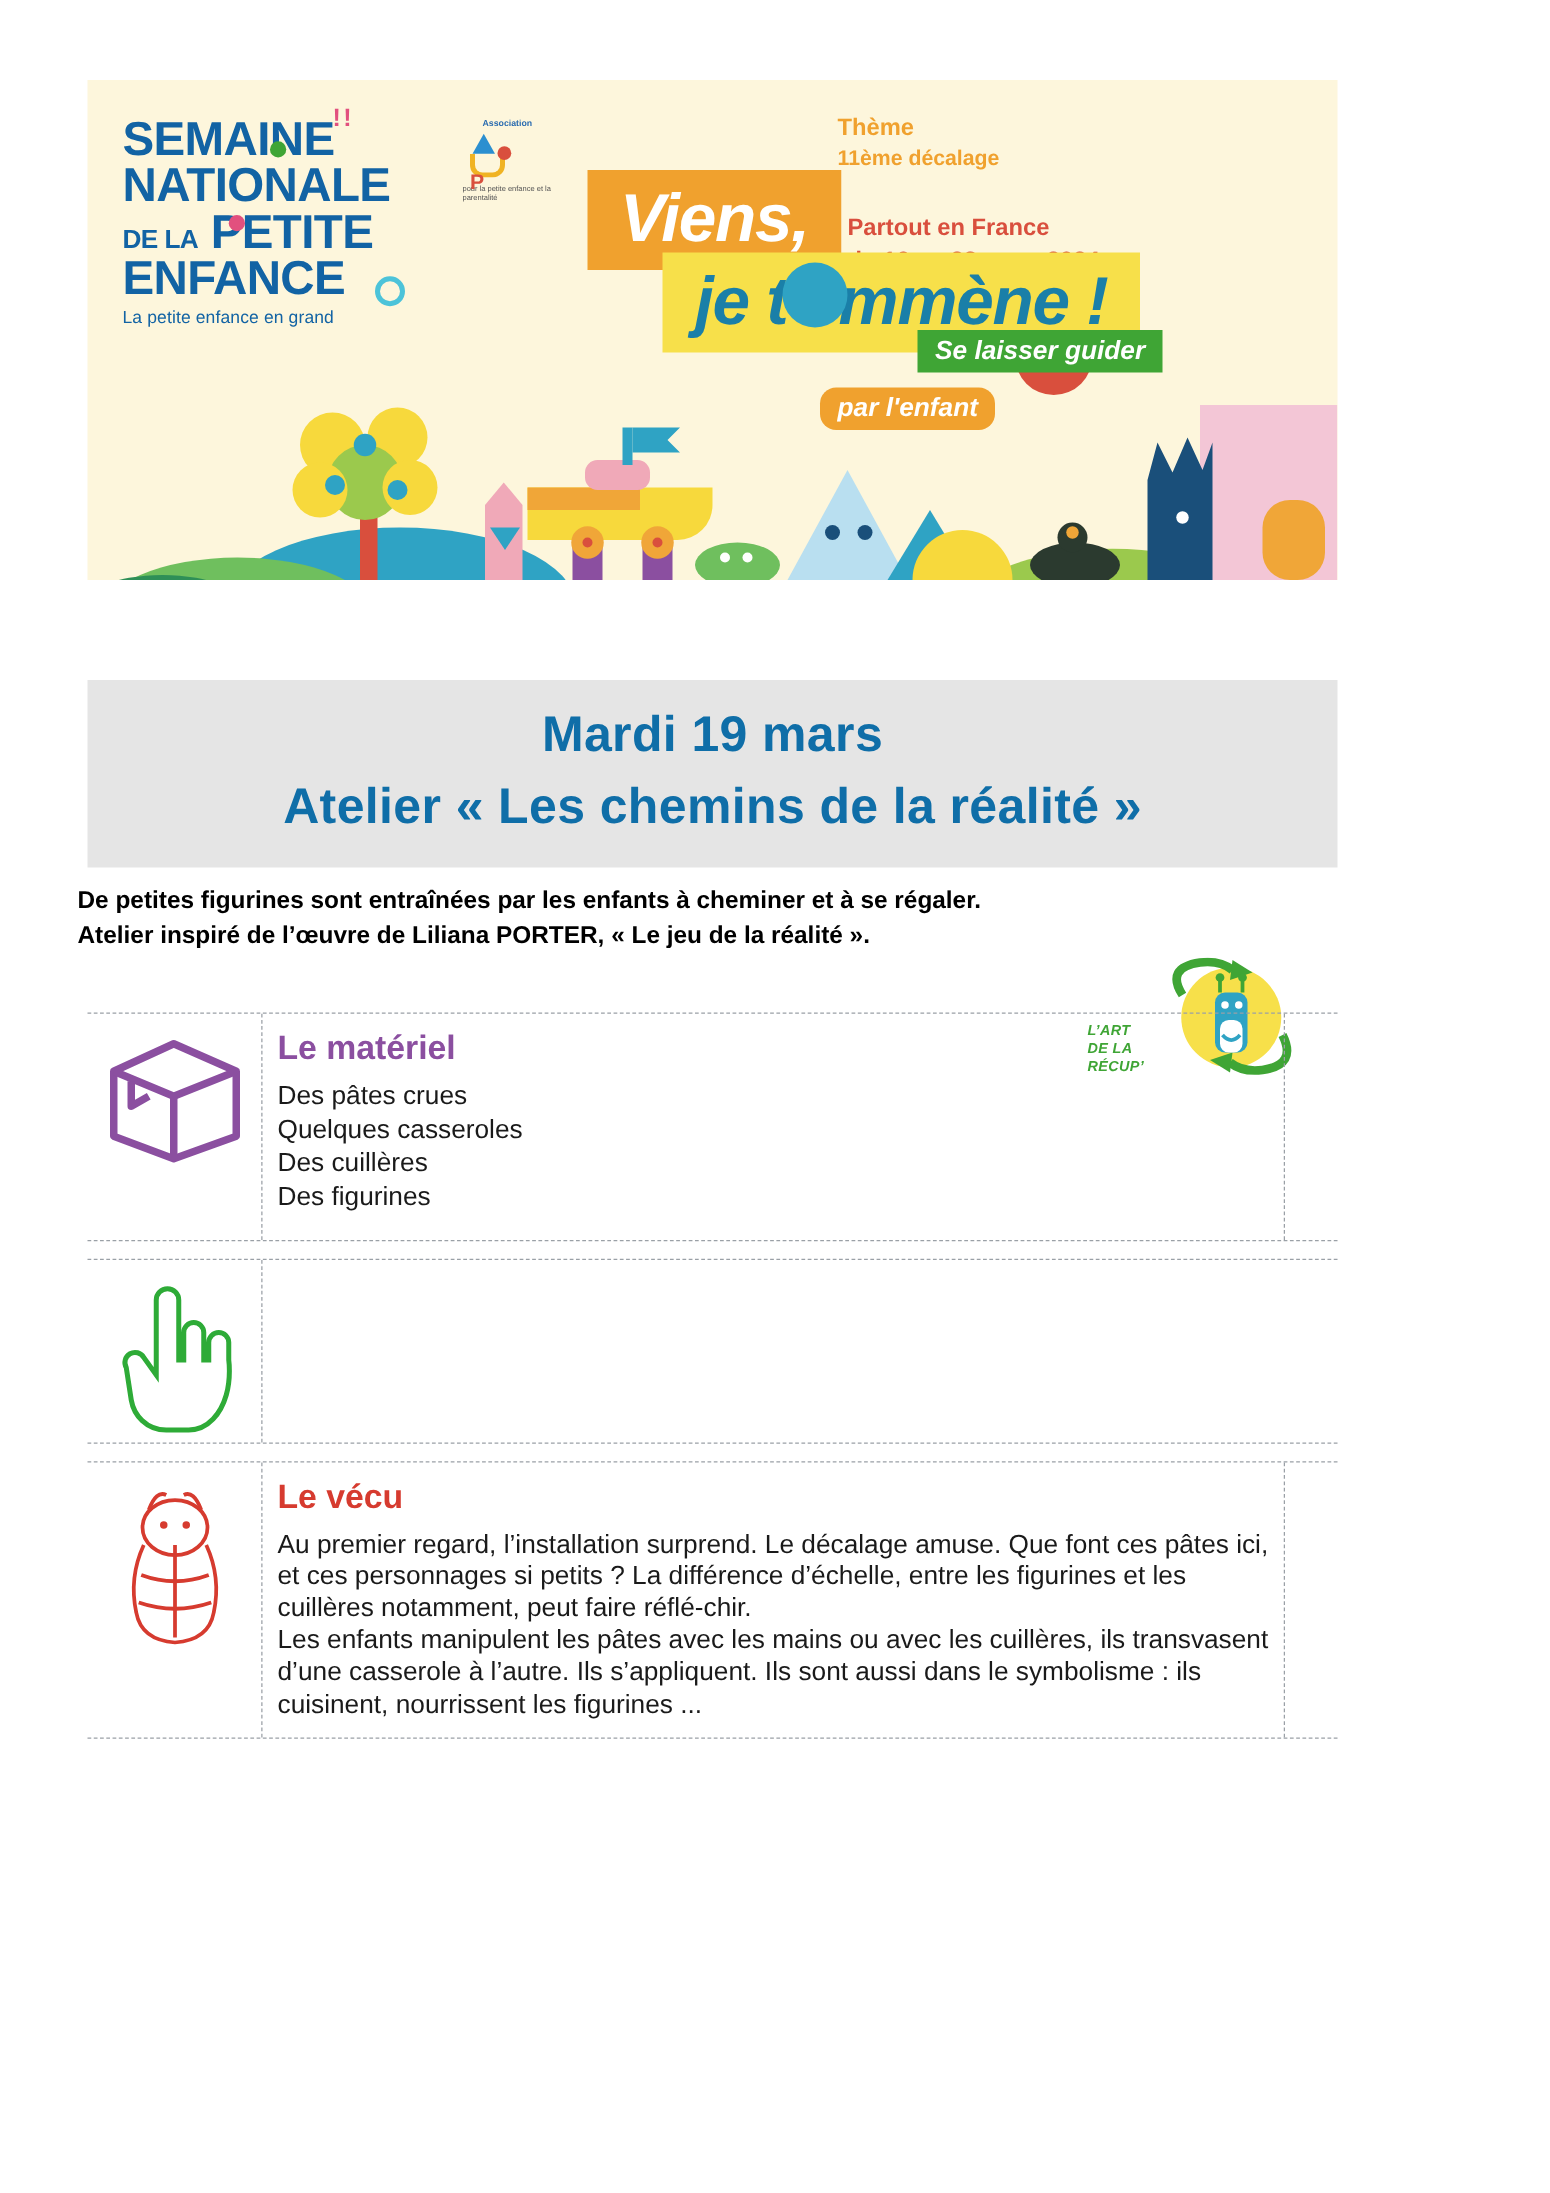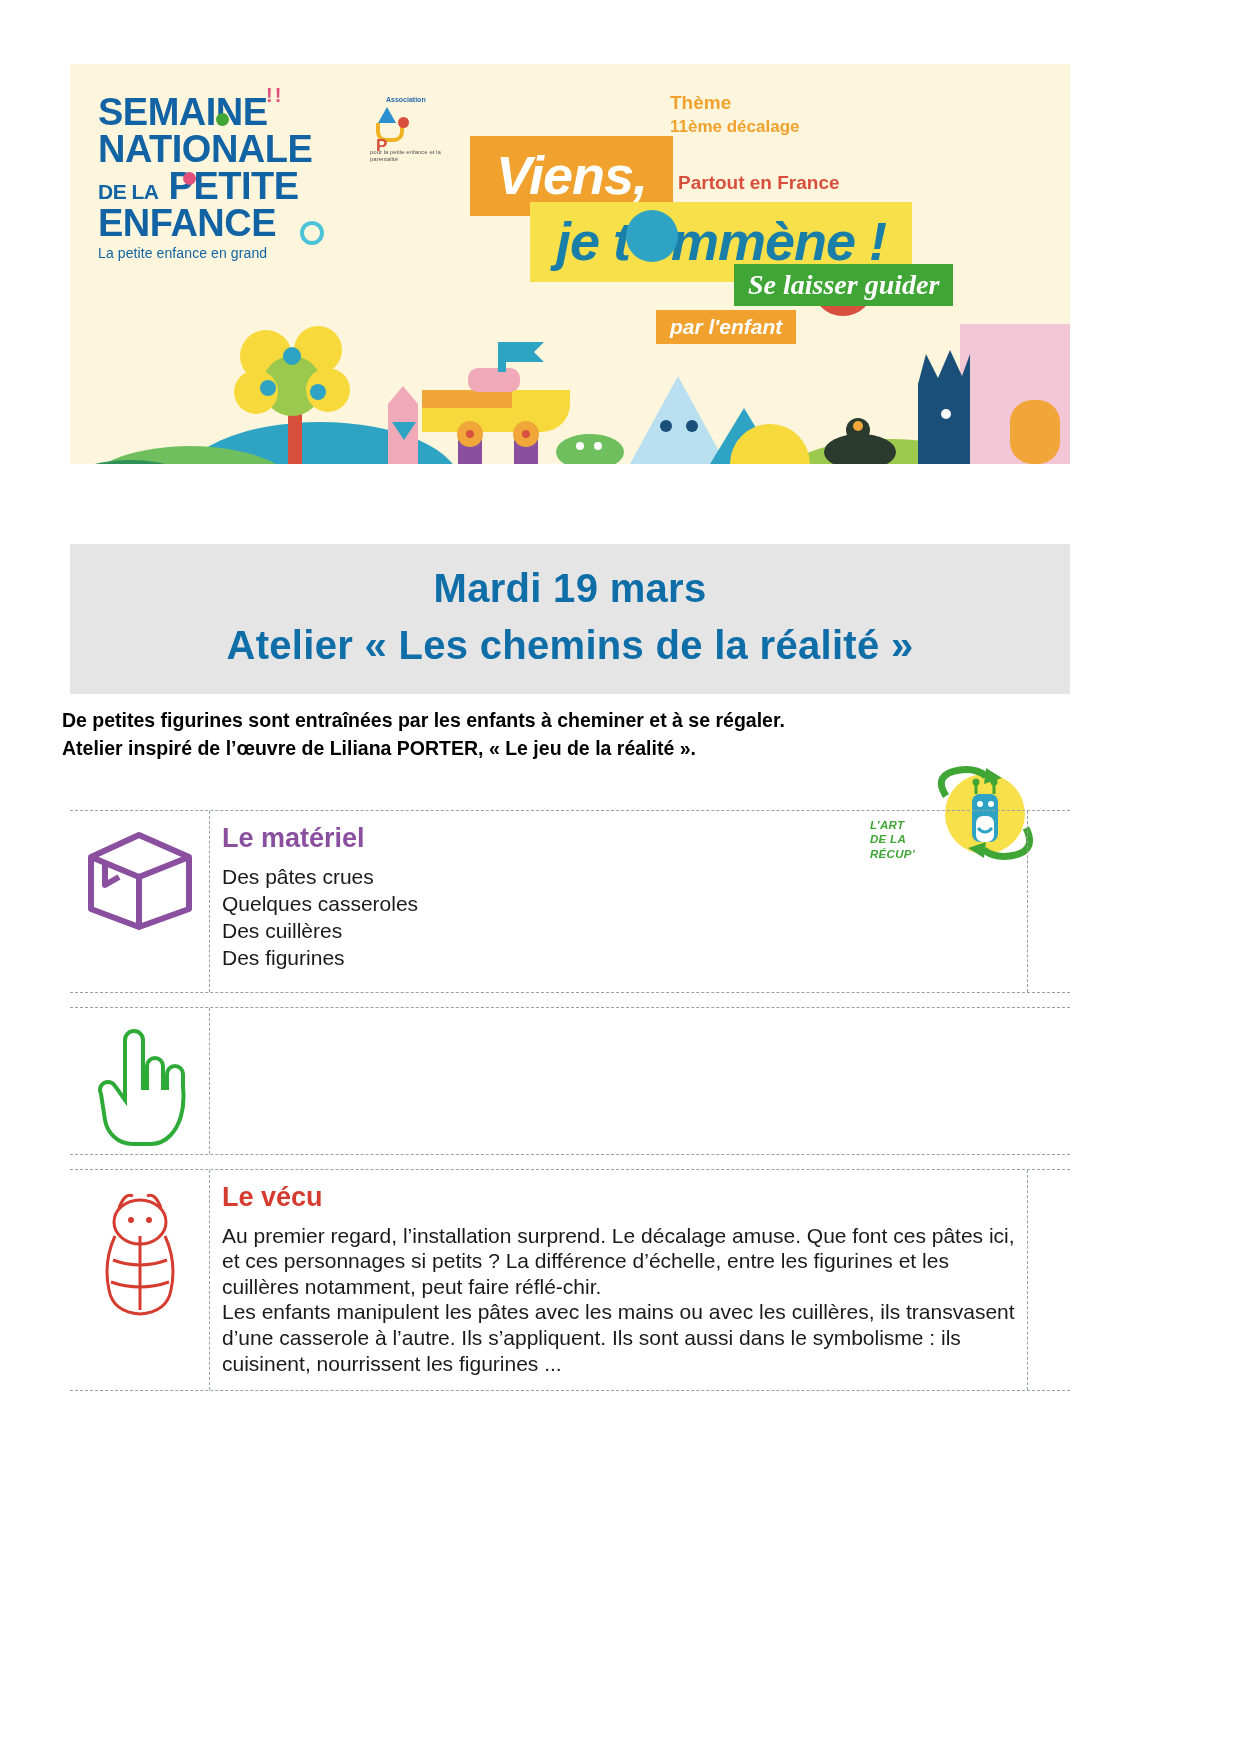--- a/index.html
+++ b/index.html
@@ -160,44 +160,44 @@
     font-weight: bold;
     font-size: 19px;
     line-height: 1.35;
   }
   .guider-box {
     position: absolute;
     left: 664px; top: 200px;
     background: #3fa535;
     color: #ffffff;
     font-weight: bold;
-    font-size: 28px;
+    font-size: 21px;
     font-style: italic;
     padding: 5px 14px;
     z-index: 3;
-    font-family: Liberation Serif, serif;
   }
   .guider-circle {
     position: absolute;
     left: 742px; top: 190px;
     width: 62px; height: 62px;
     border-radius: 50%;
     background: #d94f3d;
     z-index: 2;
   }
   .enfant-box {
     position: absolute;
     left: 586px; top: 246px;
     background: #f0a12e;
     color: #ffffff;
     font-weight: bold;
     font-size: 21px;
     font-style: italic;
     padding: 5px 14px;
     z-index: 3;
+    border-radius: 13px;
   }
 
   .illus { position: absolute; left: 0; top: 240px; width: 1000px; height: 200px; }
 
   
   .title-band {
     position: absolute;
     left: 70px;
     top: 544px;
     width: 1000px;

